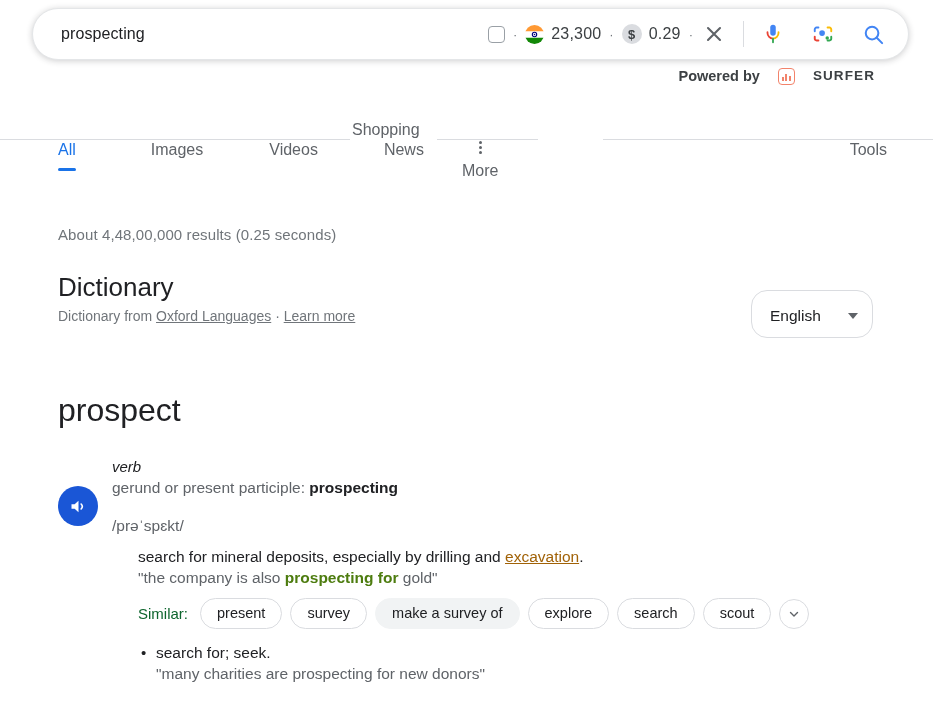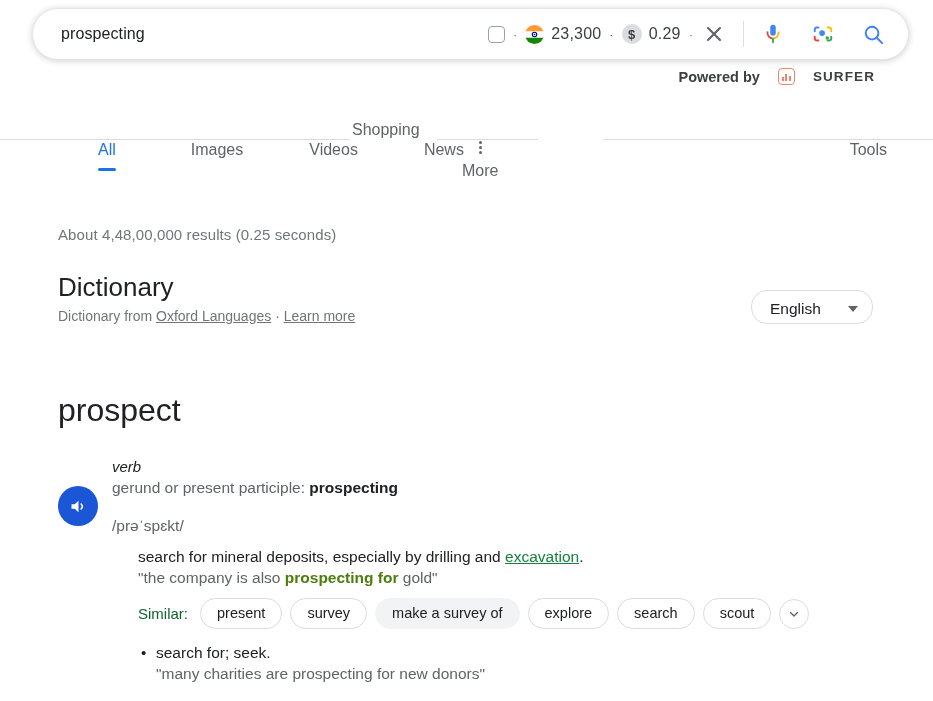--- a/index.html
+++ b/index.html
@@ -116,21 +116,20 @@
     flex: none;
   }
   .icon-gap { width: 24px; }
 
   
   .powered {
     position: absolute;
     right: 58px;
     top: 68px;
     display: flex;
-    align-items: center;
     gap: 18px;
     margin-left: 45px;
   }
   .powered-label {
     font-size: 14.5px;
     color: #3c4043;
     font-weight: bold;
   }
   .surfer-logo {
     width: 17px;
@@ -181,21 +180,20 @@
     color: #5f6368;
     cursor: pointer;
   }
   .tabs-row {
     position: absolute;
     left: 58px;
     top: 141px;
     display: flex;
     align-items: flex-end;
     gap: 15px;
-    margin-left: 40px;
   }
   .tab {
     font-size: 16px;
     color: #5f6368;
     cursor: pointer;
     position: relative;
     padding-bottom: 12px;
   }
   .tab.active { color: #1a73e8; }
   .tab.active::after {
@@ -274,21 +272,21 @@
   .dict-sub a {
     color: #70757a;
     text-decoration: underline;
   }
 
   .lang-select {
     position: absolute;
     right: 60px;
     top: 290px;
     width: 122px;
-    height: 34px;
+    height: 48px;
     box-sizing: border-box;
     border: 1px solid #dadce0;
     border-radius: 16px;
     background: #fff;
     display: flex;
     align-items: center;
     justify-content: space-between;
     padding: 4px 14px 0 18px;
     cursor: pointer;
   }
@@ -349,21 +347,21 @@
     color: #5f6368;
     margin-bottom: 12px;
   }
   .sense-text {
     margin-left: 26px;
     font-size: 15.5px;
     color: #202124;
     line-height: 20px;
   }
   .sense-text a {
-    color: #15803d;
+    color: #a16207;
     text-decoration: underline;
   }
   .example {
     margin-left: 26px;
     font-size: 15.5px;
     color: #5f6368;
     line-height: 20px;
     margin-top: 1px;
   }
   .example b { color: #4d7c0f; }

